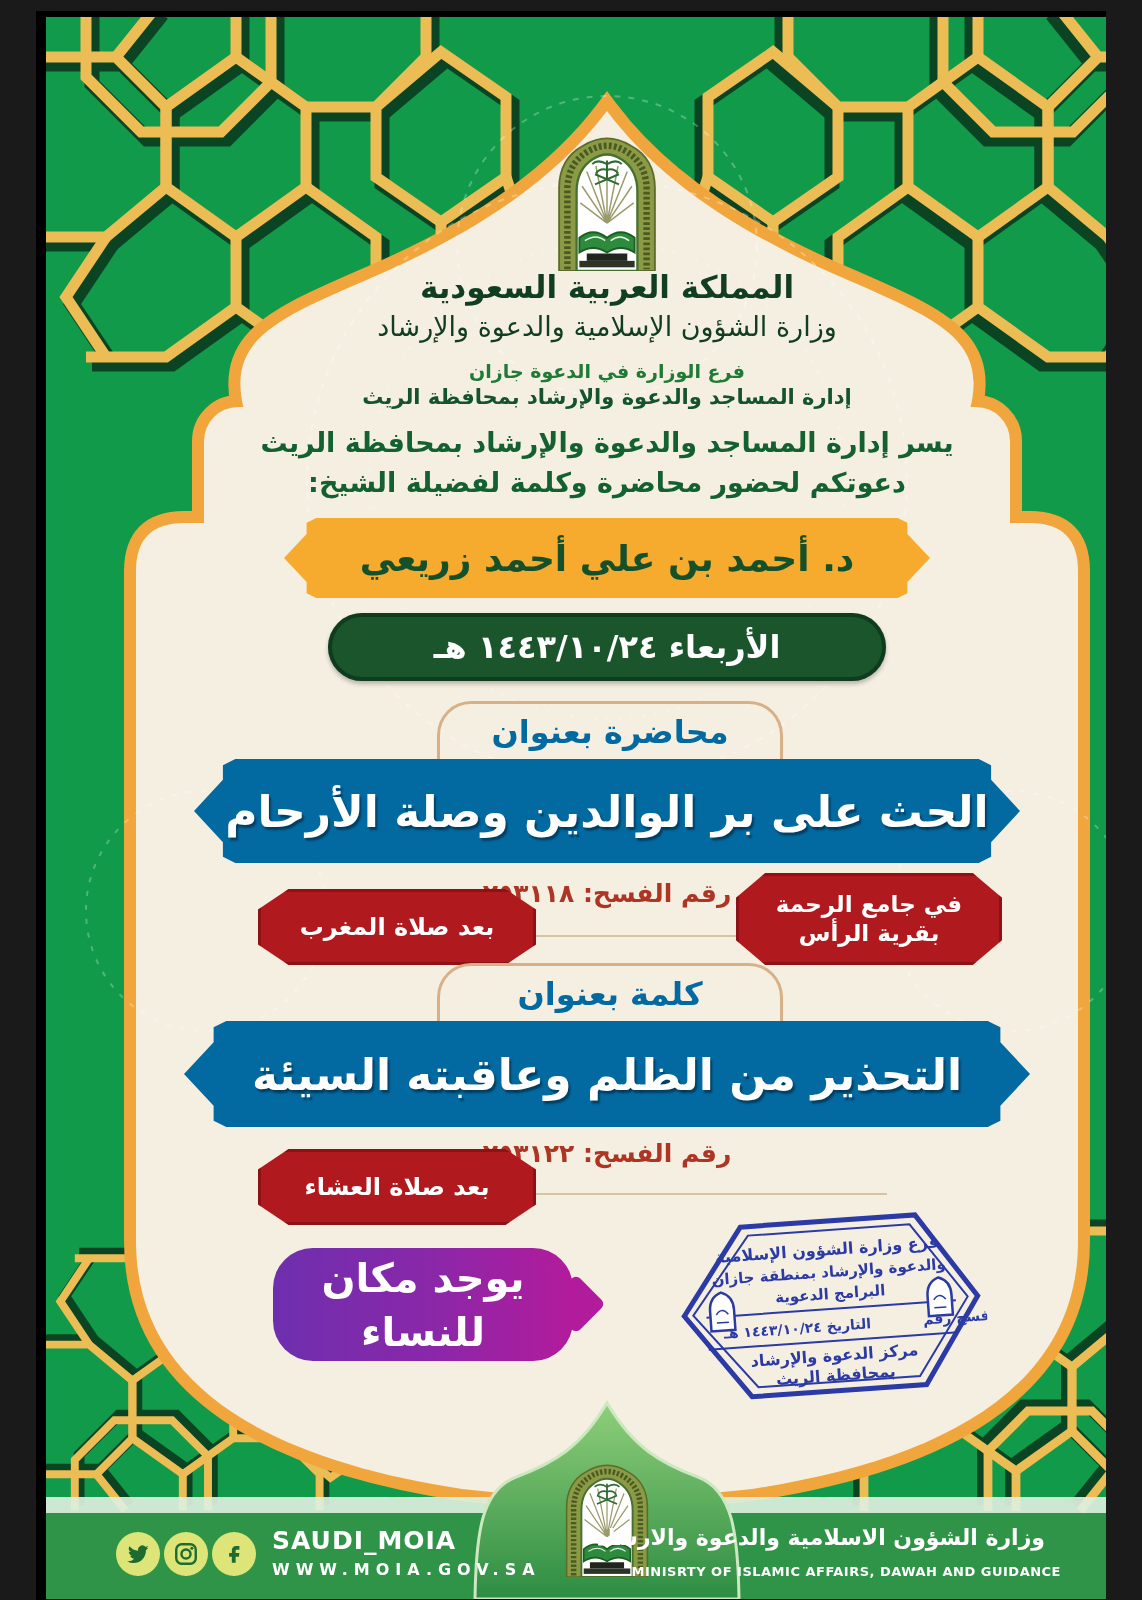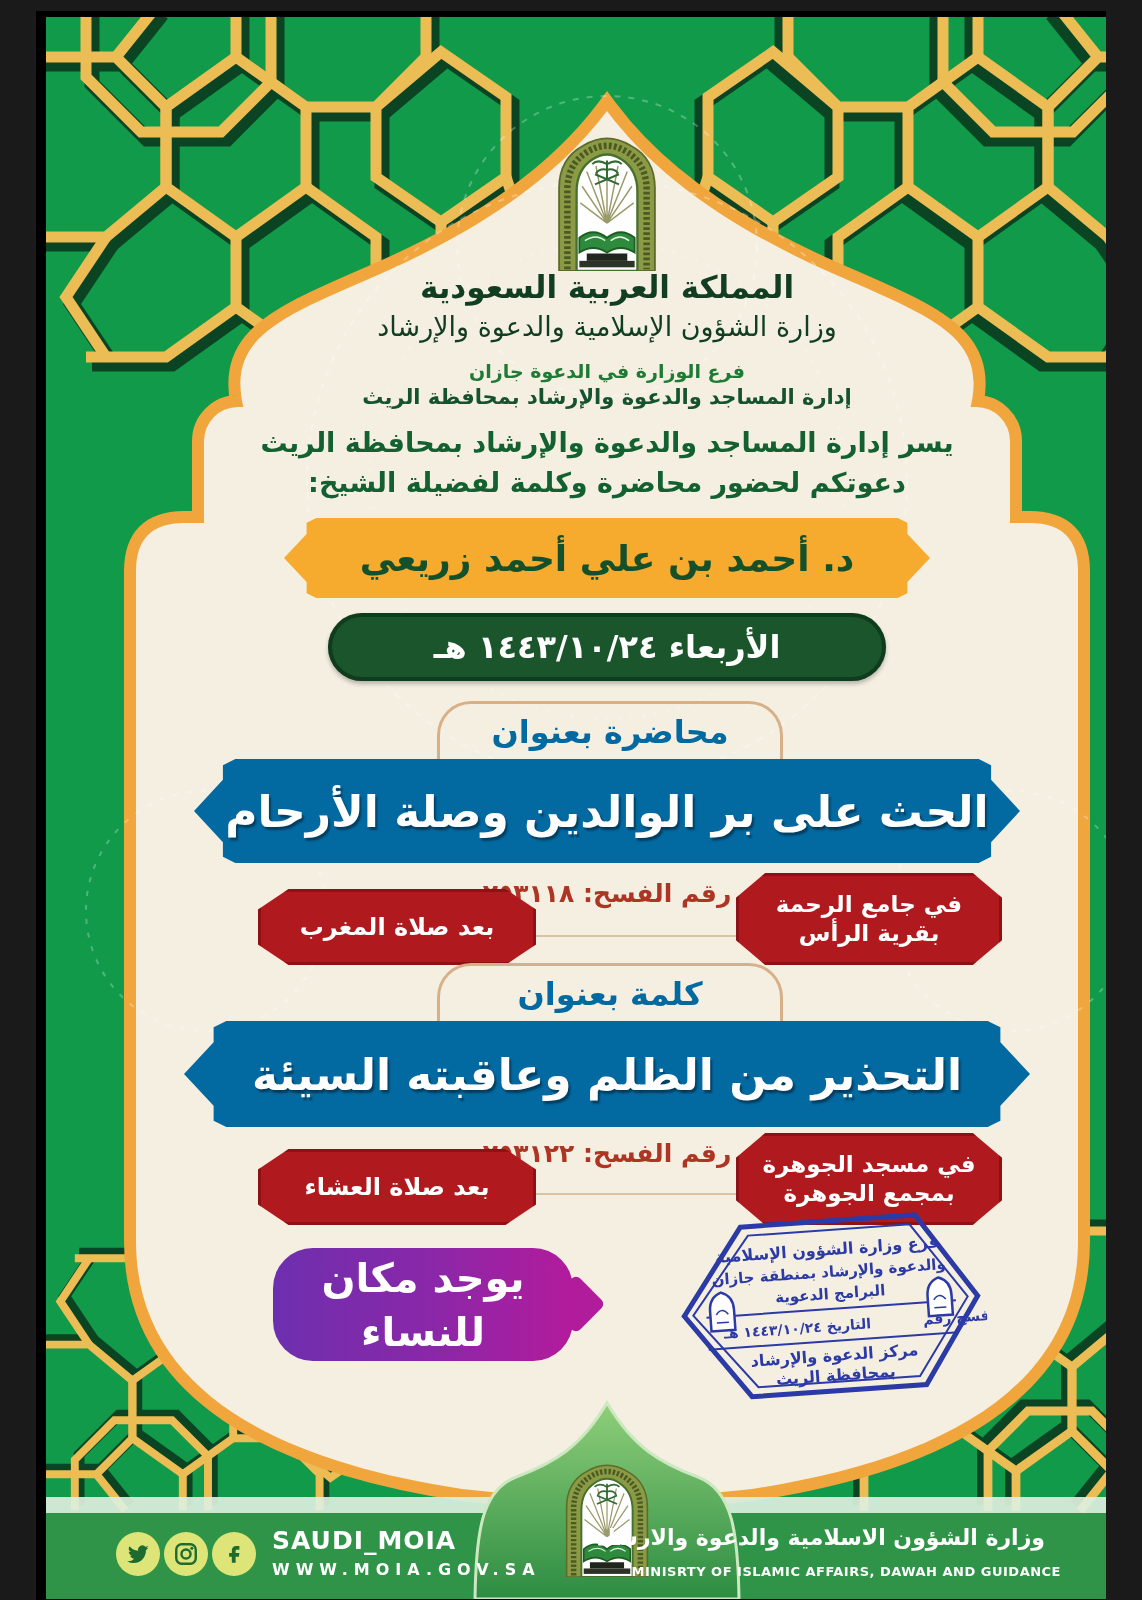--- a/index.html
+++ b/index.html
@@ -163,24 +163,20 @@
     <span>بقرية الرأس</span>
   </div>
   <div class="abs ar red-badge badge-1line" style="left:222px;top:878px;width:278px;height:76px">
     <span>بعد صلاة المغرب</span>
   </div>
 
   <div class="abs ar arch-label" style="top:952px">كلمة بعنوان</div>
   <div class="abs ar title-band band-clip" style="top:1010px;left:148px;width:846px;height:106px">التحذير من الظلم وعاقبته السيئة</div>
   <div class="abs ctr ar permit" style="top:1128px">رقم الفسح: ٢٥٣١٢٢</div>
   <div class="abs tan-line" style="top:1182px"></div>
-  <div class="abs ar red-badge badge-2line" style="left:700px;top:1122px;width:266px;height:92px">
-    <span>في مسجد الجوهرة</span>
-    <span>بمجمع الجوهرة</span>
-  </div>
   <div class="abs ar red-badge badge-1line" style="left:222px;top:1138px;width:278px;height:76px">
     <span>بعد صلاة العشاء</span>
   </div>
 
   <div class="abs women-point"></div>
   <div class="abs ar women-badge">
     <span>يوجد مكان</span>
     <span>للنساء</span>
   </div>
 

